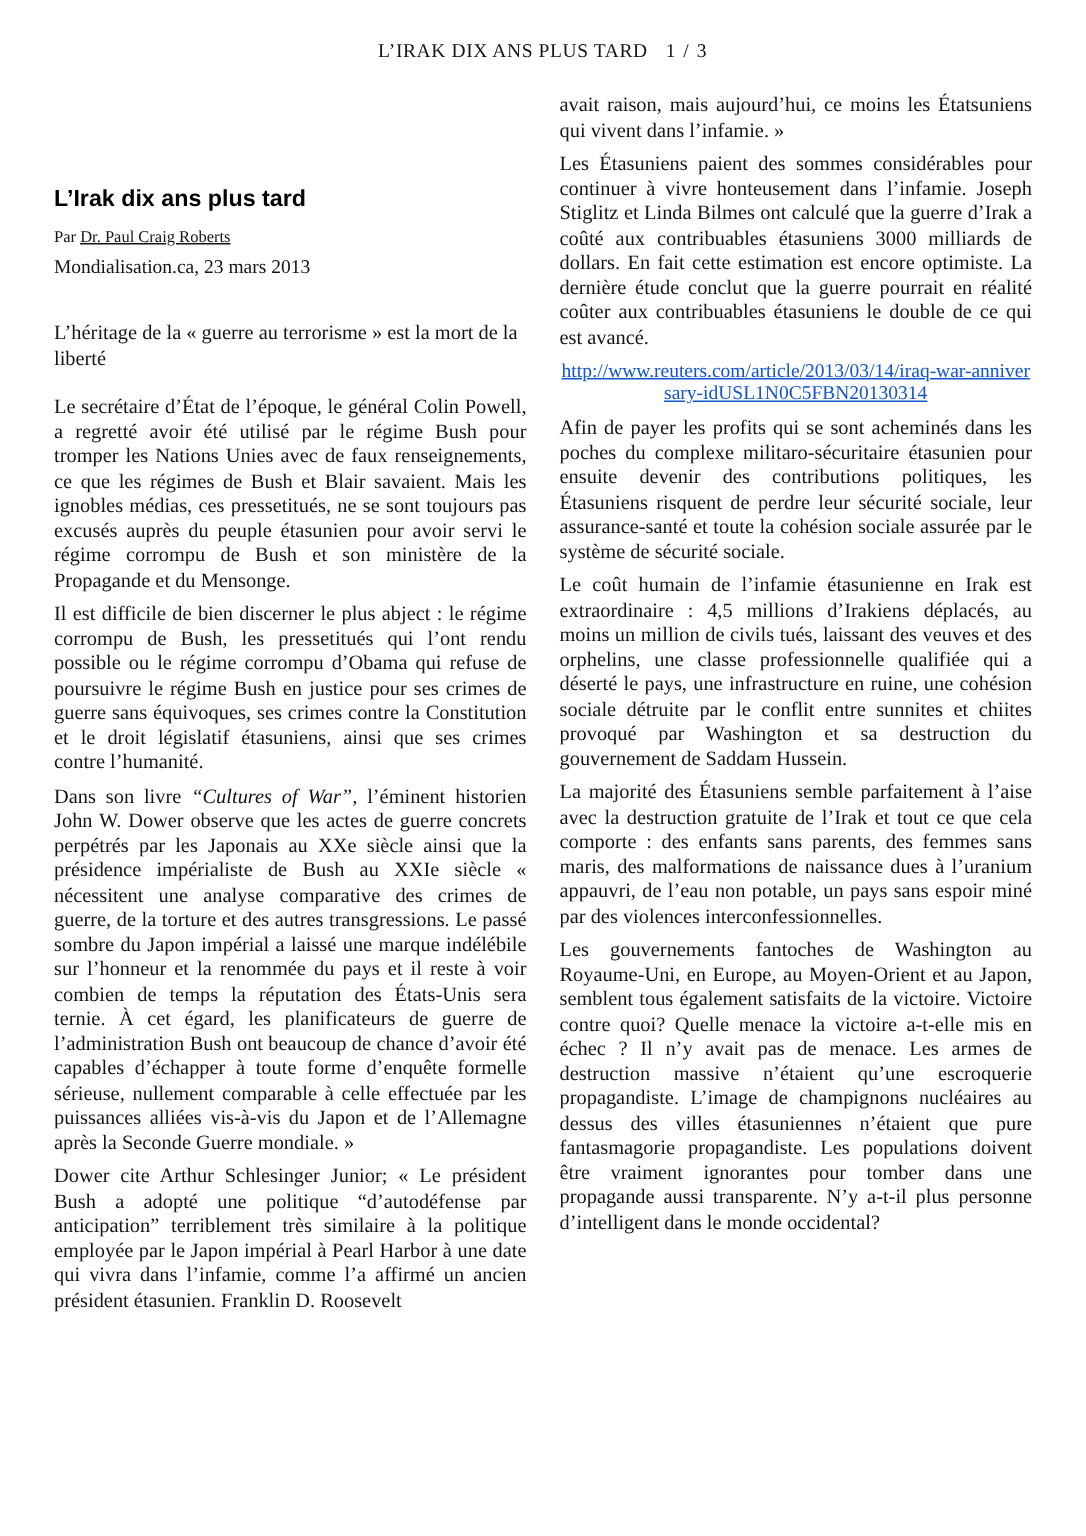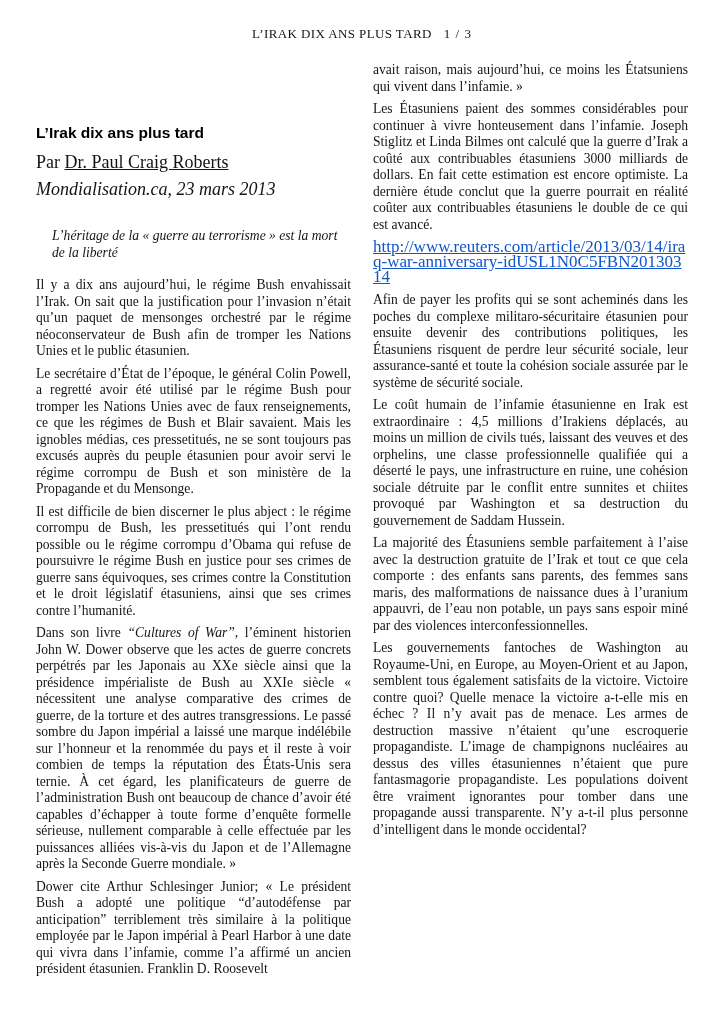--- a/index.html
+++ b/index.html
@@ -43,50 +43,48 @@
     margin-top: 62px;
   }
   h1.article-title {
     font-size: 15.5px;
     font-family: "Liberation Sans", "DejaVu Sans", sans-serif;
     font-weight: bold;
     margin: 0 0 10px 0;
     color: #000;
   }
   p.byline {
-    font-size: 18px;
+    font-size: 11px;
     margin: 0 0 6px 0;
   }
   a.author-link {
     color: #141414;
     text-decoration: underline;
     cursor: pointer;
   }
   p.source {
-    font-size: 18px;
+    font-size: 13px;
     margin: 0 0 28px 0;
-    font-style: italic;
   }
   p.subtitle {
     font-size: 13.6px;
-    font-style: italic;
-    margin: 0 0 16px 16px;
+    margin: 0 0 16px 0;
     line-height: 16.5px;
   }
   p.body {
     font-size: 13.6px;
     line-height: 16.5px;
     text-align: justify;
     margin: 0 0 6px 0;
   }
   p.linkline {
-    font-size: 17px;
+    font-size: 13px;
     line-height: 15px;
     margin: 2px 0 8px 0;
-    text-align: left;
+    text-align: center;
   }
   a.ext-link {
     color: #1155cc;
     text-decoration: underline;
     word-break: break-all;
     cursor: pointer;
   }
 </style>
 </head>
 <body>
@@ -99,21 +97,20 @@
 
   <div class="columns">
 
     <div class="col">
       <div class="article-head">
         <h1 class="article-title">L’Irak dix ans plus tard</h1>
         <p class="byline"><span>Par </span><a class="author-link">Dr. Paul Craig Roberts</a></p>
         <p class="source">Mondialisation.ca, 23 mars 2013</p>
         <p class="subtitle">L’héritage de la « guerre au terrorisme » est la mort de la liberté</p>
       </div>
-      <p class="body">Il y a dix ans aujourd’hui, le régime Bush envahissait l’Irak. On sait que la justification pour l’invasion n’était qu’un paquet de mensonges orchestré par le régime néoconservateur de Bush afin de tromper les Nations Unies et le public étasunien.</p>
       <p class="body">Le secrétaire d’État de l’époque, le général Colin Powell, a regretté avoir été utilisé par le régime Bush pour tromper les Nations Unies avec de faux renseignements, ce que les régimes de Bush et Blair savaient. Mais les ignobles médias, ces pressetitués, ne se sont toujours pas excusés auprès du peuple étasunien pour avoir servi le régime corrompu de Bush et son ministère de la Propagande et du Mensonge.</p>
       <p class="body">Il est difficile de bien discerner le plus abject : le régime corrompu de Bush, les pressetitués qui l’ont rendu possible ou le régime corrompu d’Obama qui refuse de poursuivre le régime Bush en justice pour ses crimes de guerre sans équivoques, ses crimes contre la Constitution et le droit législatif étasuniens, ainsi que ses crimes contre l’humanité.</p>
       <p class="body"><span>Dans son livre </span><i>“Cultures of War”,</i><span> l’éminent historien John W. Dower observe que les actes de guerre concrets perpétrés par les Japonais au XXe siècle ainsi que la présidence impérialiste de Bush au XXIe siècle « nécessitent une analyse comparative des crimes de guerre, de la torture et des autres transgressions. Le passé sombre du Japon impérial a laissé une marque indélébile sur l’honneur et la renommée du pays et il reste à voir combien de temps la réputation des États-Unis sera ternie. À cet égard, les planificateurs de guerre de l’administration Bush ont beaucoup de chance d’avoir été capables d’échapper à toute forme d’enquête formelle sérieuse, nullement comparable à celle effectuée par les puissances alliées vis-à-vis du Japon et de l’Allemagne après la Seconde Guerre mondiale. »</span></p>
       <p class="body">Dower cite Arthur Schlesinger Junior; « Le président Bush a adopté une politique “d’autodéfense par anticipation” terriblement très similaire à la politique employée par le Japon impérial à Pearl Harbor à une date qui vivra dans l’infamie, comme l’a affirmé un ancien président étasunien. Franklin D. Roosevelt</p>
     </div>
 
     <div class="col">
       <p class="body">avait raison, mais aujourd’hui, ce moins les Étatsuniens qui vivent dans l’infamie. »</p>
       <p class="body">Les Étasuniens paient des sommes considérables pour continuer à vivre honteusement dans l’infamie. Joseph Stiglitz et Linda Bilmes ont calculé que la guerre d’Irak a coûté aux contribuables étasuniens 3000 milliards de dollars. En fait cette estimation est encore optimiste. La dernière étude conclut que la guerre pourrait en réalité coûter aux contribuables étasuniens le double de ce qui est avancé.</p>
       <p class="linkline"><a class="ext-link">http://www.reuters.com/article/2013/03/14/iraq-war-anniversary-idUSL1N0C5FBN20130314</a></p>

